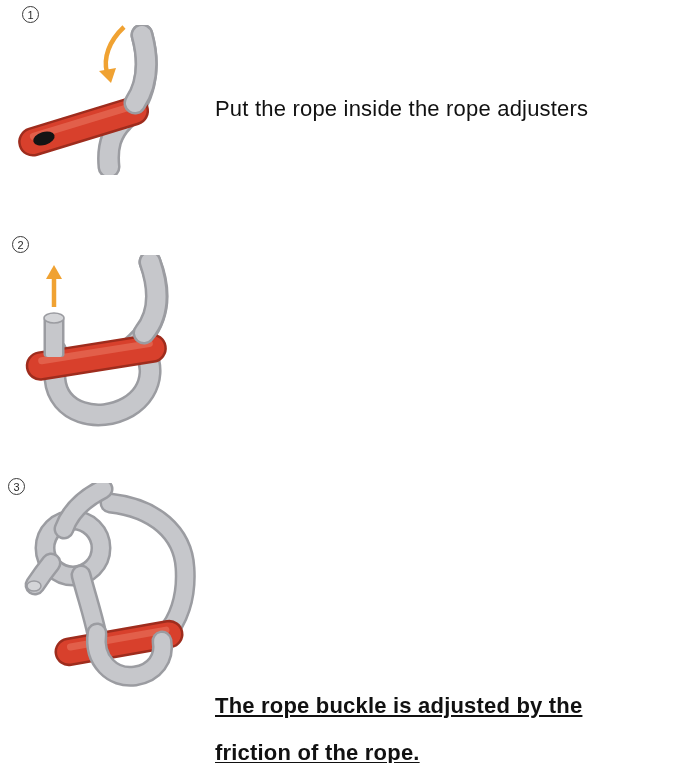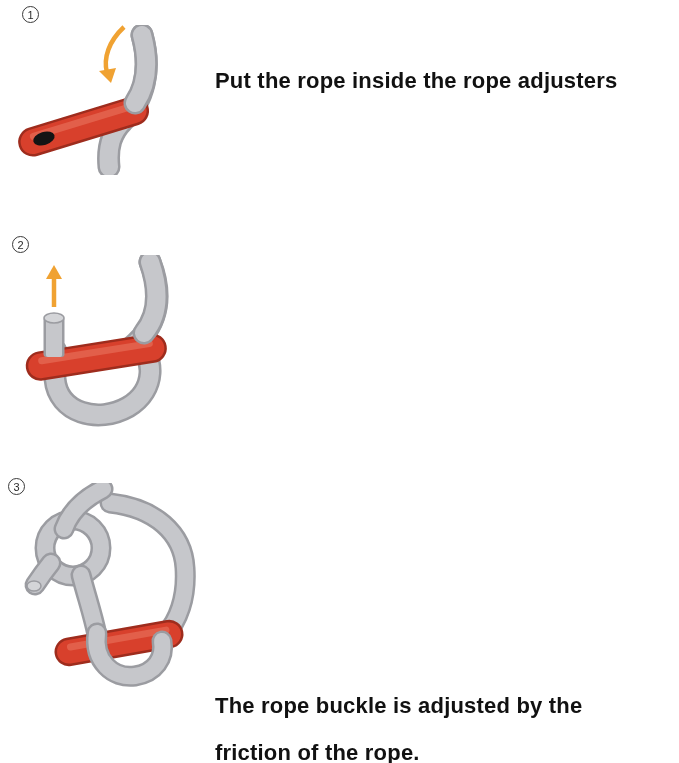--- a/index.html
+++ b/index.html
@@ -27,32 +27,33 @@
     border:1.4px solid #3a3a3a;
     border-radius:50%;
     display:flex;align-items:center;justify-content:center;
     font-size:11px;color:#2a2a2a;font-weight:400;
     box-sizing:border-box;
   }
   .illo{position:absolute;}
   .caption{
     position:absolute;
     font-size:22px;
-    font-weight:700;
+    font-weight:400;
     color:var(--text);
     white-space:nowrap;
     letter-spacing:0.2px;
+    margin-top:28px;
   }
   .footer-note{
     position:absolute;
     left:215px;top:682px;
     font-size:22px;font-weight:700;color:var(--text);
     letter-spacing:0.2px;
   }
-  .footer-note .line{line-height:47px;white-space:nowrap;}
+  .footer-note .line{line-height:47px;white-space:nowrap;text-decoration:underline;}
 
   
   .rope-out{fill:none;stroke:var(--rope-outline);stroke-width:23;stroke-linecap:round;}
   .rope-in{fill:none;stroke:var(--rope);stroke-width:18;stroke-linecap:round;}
   .rope-out-thin{fill:none;stroke:var(--rope-outline);stroke-width:21;stroke-linecap:round;}
   .rope-in-thin{fill:none;stroke:var(--rope);stroke-width:16;stroke-linecap:round;}
   .adjuster{fill:var(--adjuster);stroke:var(--adjuster-outline);stroke-width:2.5;}
   .adjuster-hi{fill:var(--adjuster-hi);opacity:.75;}
   .hole{fill:#141414;}
   .rope-cut{fill:var(--rope-cut);stroke:var(--rope-outline);stroke-width:1.5;}

